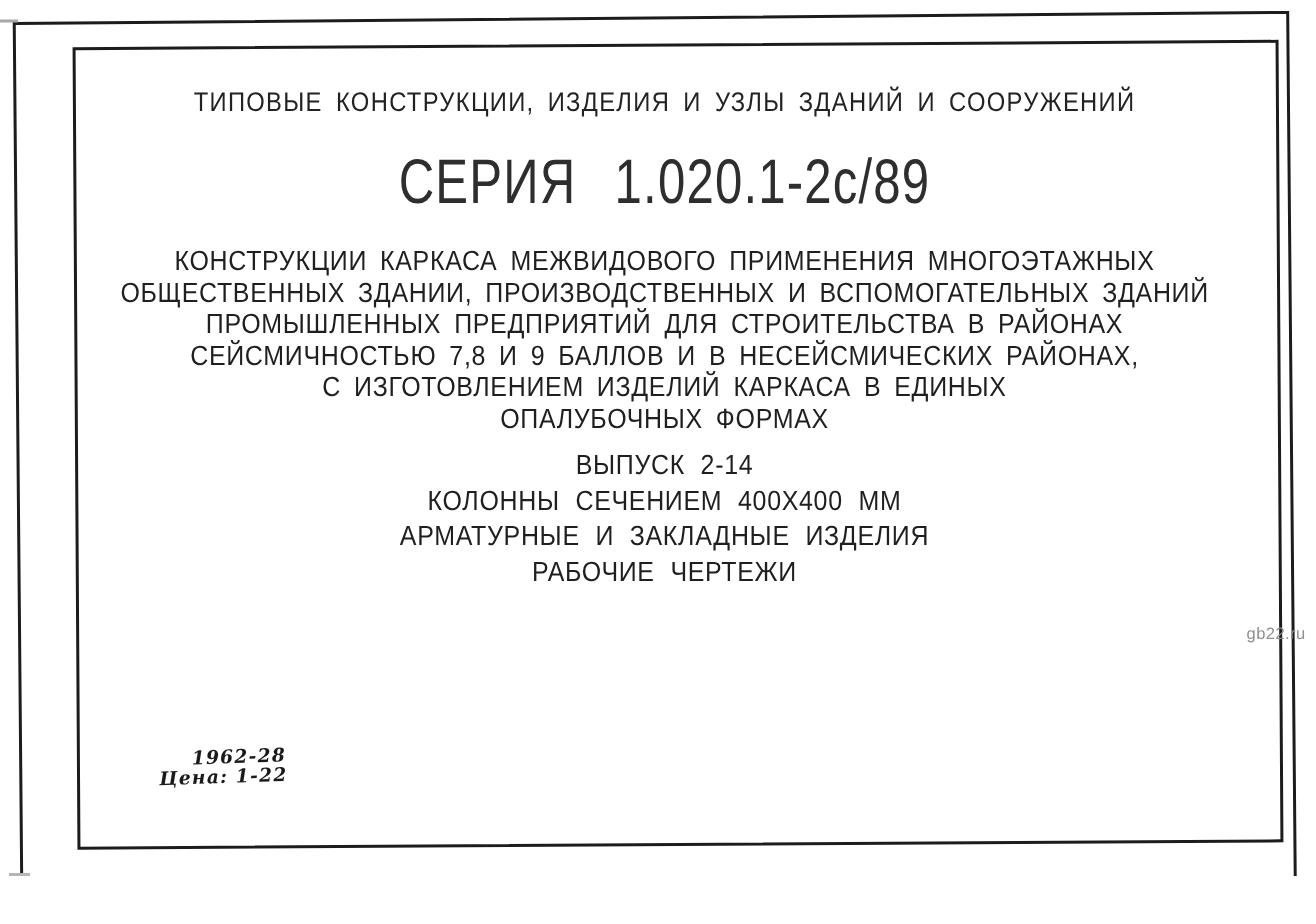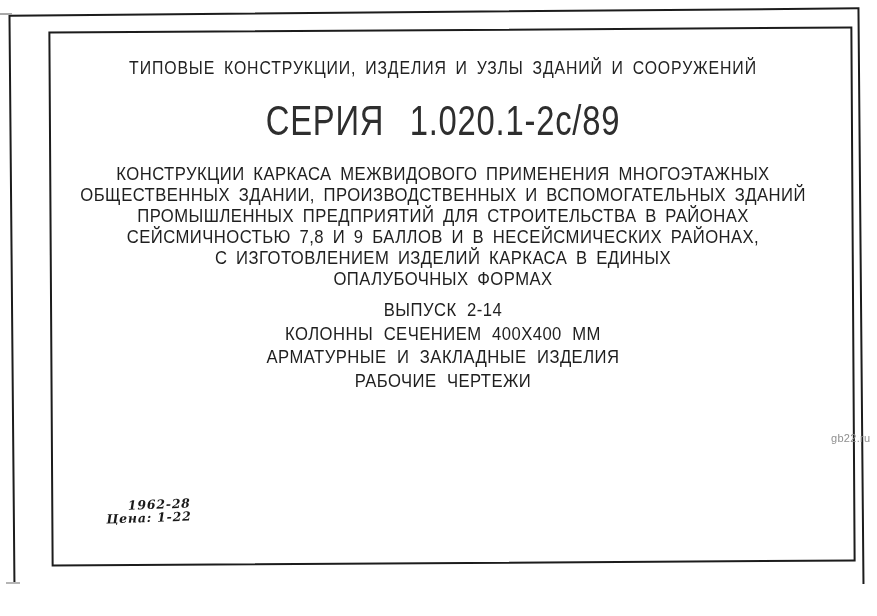--- a/index.html
+++ b/index.html
@@ -112,21 +112,21 @@
     line-height: 12.5px;
     letter-spacing: 0.8px;
     color: #1a1a1a;
     transform: rotate(-2deg);
   }
   .stamp-code { margin-left: 22px; }
   
   .watermark {
     position: absolute;
     left: 831px;
-    top: 432px;
+    top: 417px;
     font-size: 11px;
     color: #8f8f8f;
     font-family: "Liberation Sans", sans-serif;
     z-index: 5;
     letter-spacing: 0.3px;
   }
 </style>
 </head>
 <body>
 

